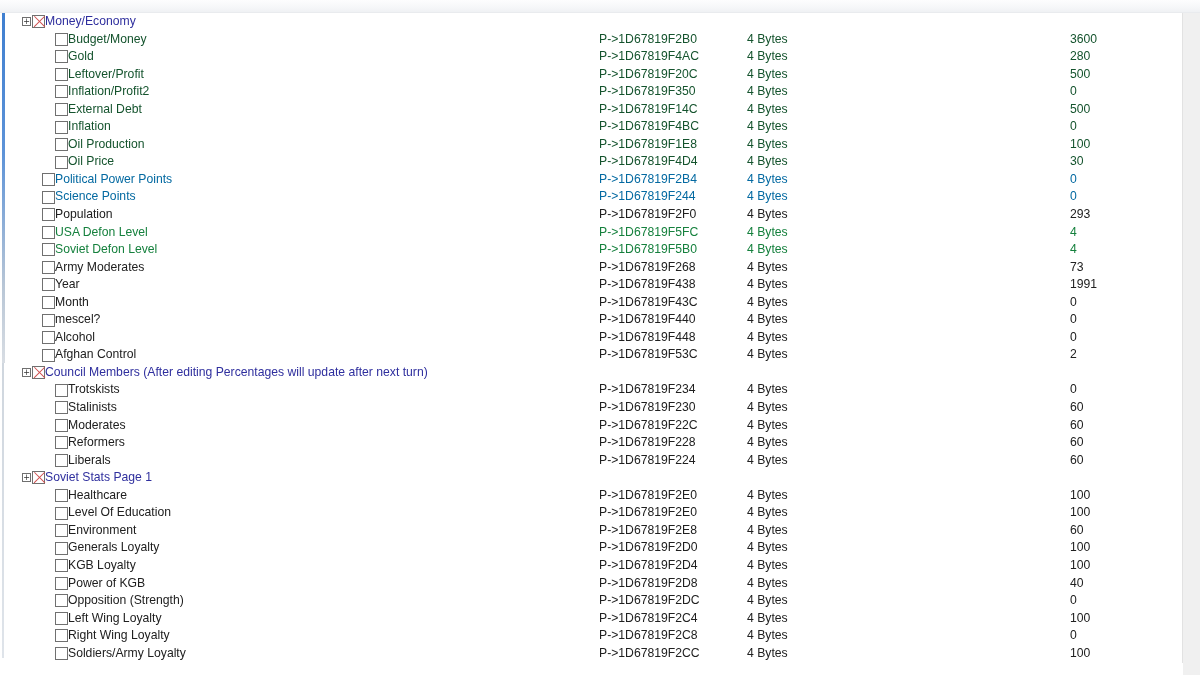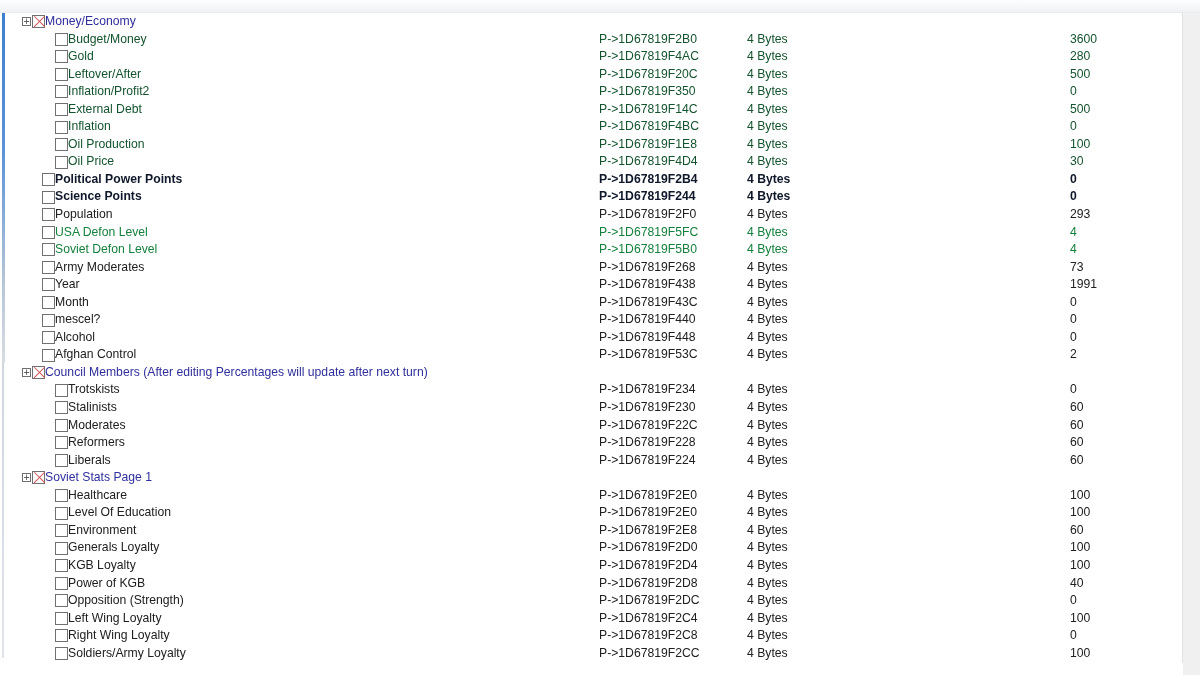--- a/index.html
+++ b/index.html
@@ -85,21 +85,21 @@
   .cell-val{position:absolute;left:1070px;top:0;}
 
   
   .ind0{left:22px;}
   .ind1{left:45px;}
   .ind2{left:32px;}
 
   
   .c-navy{color:#2f2f9e;}
   .c-teal{color:#14532d;}
-  .c-purple{color:#0f172a;font-weight:bold;}
+  .c-purple{color:#0369a1;}
   .c-red{color:#15803d;}
   .c-black{color:#202020;}
 </style>
 </head>
 <body>
 
 <div id="root">
 
   <div class="topstrip"></div>
   <div class="topstrip-edge"></div>
@@ -135,21 +135,21 @@
           <span class="lbl c-teal">Gold</span>
         </div>
         <div class="cell-addr c-teal">P-&gt;1D67819F4AC</div>
         <div class="cell-type c-teal">4 Bytes</div>
         <div class="cell-val c-teal">280</div>
       </div>
       <div class="row">
         <div class="cell-label ind1">
           <div class="expander-spacer"></div>
           <div class="cbox"></div>
-          <span class="lbl c-teal">Leftover/After</span>
+          <span class="lbl c-teal">Leftover/Profit</span>
         </div>
         <div class="cell-addr c-teal">P-&gt;1D67819F20C</div>
         <div class="cell-type c-teal">4 Bytes</div>
         <div class="cell-val c-teal">500</div>
       </div>
       <div class="row">
         <div class="cell-label ind1">
           <div class="expander-spacer"></div>
           <div class="cbox"></div>
           <span class="lbl c-teal">Inflation/Profit2</span>

